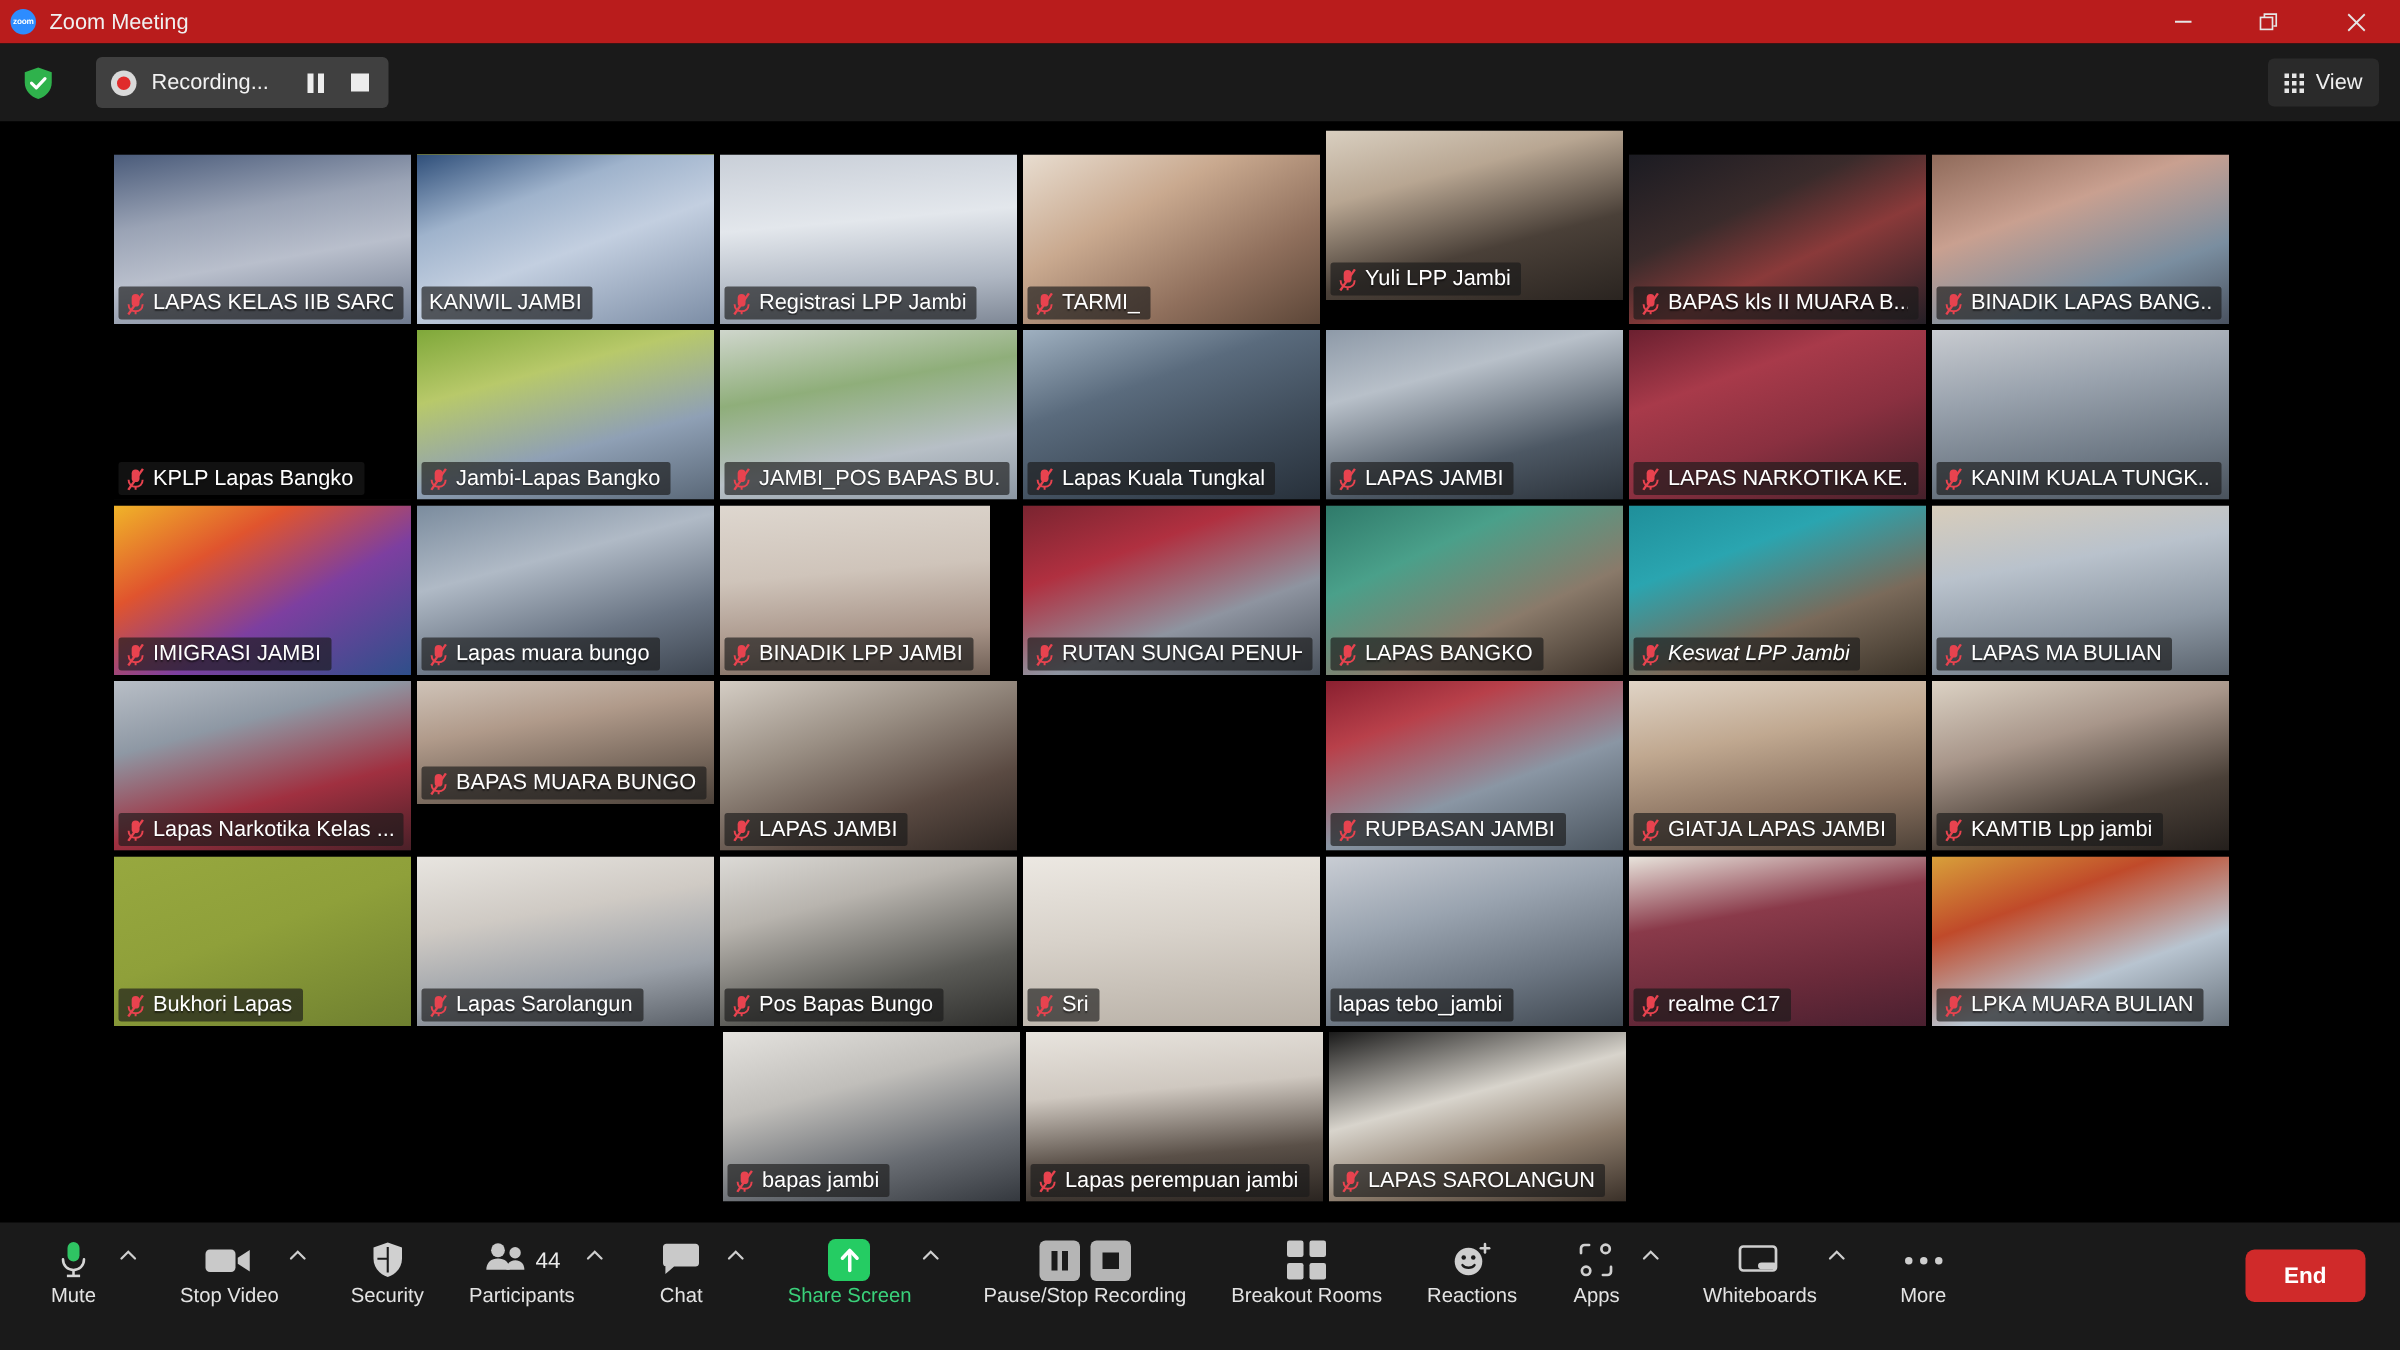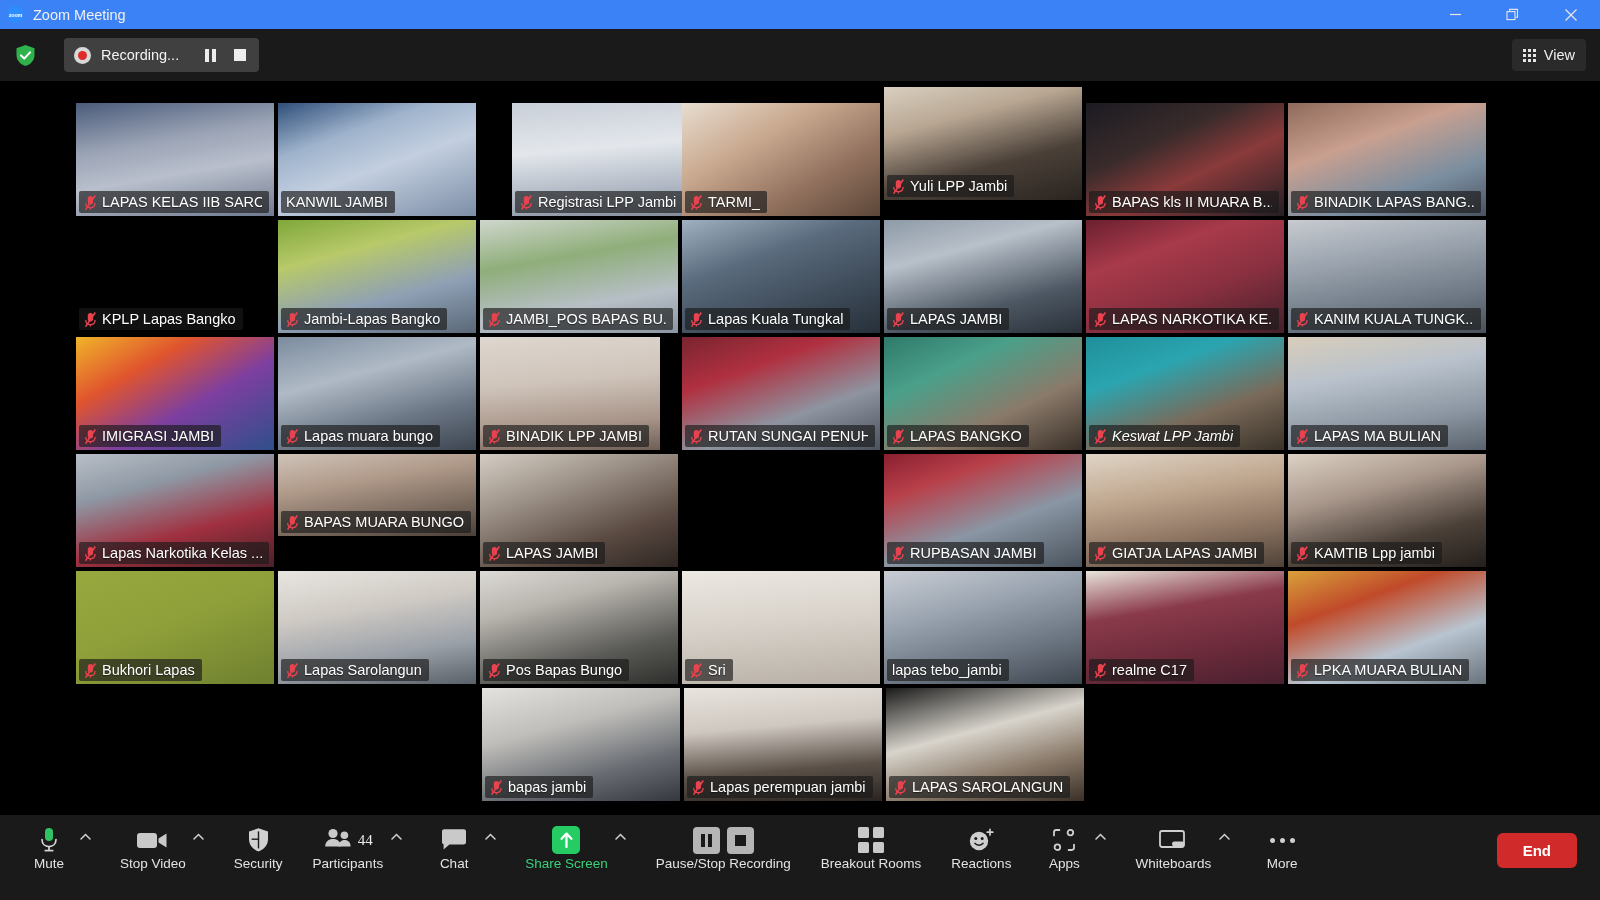--- a/index.html
+++ b/index.html
@@ -8,21 +8,21 @@
     background: #000;
     font-family: "Liberation Sans", sans-serif;
     overflow: hidden;
     color: #e8e8e8;
   }
 
   
   #titlebar {
     position: absolute; top: 0; left: 0;
     width: 1600px; height: 29px;
-    background: #3b82f6;
+    background: #b91c1c;
     display: flex; align-items: center;
   }
   #zoom-logo {
     width: 17px; height: 17px; margin-left: 7px; margin-right: 9px;
     border-radius: 50%;
     background: #2d8cff;
     display: flex; align-items: center; justify-content: center;
     font-size: 5.5px; font-weight: bold; color: #fff; letter-spacing: -0.2px;
   }
   #title-text { font-size: 14.5px; color: #f0f0f0; }
@@ -125,21 +125,21 @@
     background: #1a1a1a;
     display: flex; align-items: flex-start;
     padding-top: 9px;
   }
   .tb-item {
     display: flex; flex-direction: column; align-items: center;
     min-width: 54px; padding: 0 4px;
     position: relative;
   }
   .tb-icon {
-    height: 32px; display: flex; align-items: center; justify-content: center; font-family: Liberation Serif, serif;
+    height: 32px; display: flex; align-items: center; justify-content: center;
   }
   .tb-label {
     margin-top: 0; font-size: 13.5px; color: #e3e3e3; white-space: nowrap;
   }
   .tb-label.green { color: #3ad17a; }
   .caret {
     width: 18px; align-self: flex-start; margin-top: 9px;
     display: flex; align-items: center; justify-content: center;
   }
   .tb-group { display: flex; align-items: flex-start; }
@@ -251,21 +251,21 @@
         </svg>
         <span>LAPAS KELAS IIB SARO...</span>
       </div>
     </div>
     <div class="tile active" style="left: 278px; top: 22px; width: 198px; height: 113px;">
       <div class="tile-video" style="background: linear-gradient(160deg, rgb(47, 79, 122) 0%, rgb(159, 179, 204) 30%, rgb(195, 207, 224) 55%, rgb(125, 142, 166) 100%);"></div>
       <div class="nameplate">
         <span>KANWIL JAMBI</span>
       </div>
     </div>
-    <div class="tile" style="left: 480px; top: 22px; width: 198px; height: 113px; margin-left: 32px;">
+    <div class="tile" style="left: 480px; top: 22px; width: 198px; height: 113px;">
       <div class="tile-video" style="background: linear-gradient(175deg, rgb(201, 207, 216) 0%, rgb(227, 231, 236) 40%, rgb(174, 182, 194) 75%, rgb(127, 136, 150) 100%);"></div>
       <div class="nameplate">
         <svg class="mic-muted" viewBox="0 0 13 16">
           <rect x="3.6" y="1" width="5.6" height="9" rx="2.8" fill="#e8434f"></rect>
           <path d="M1.4 8.4 C1.4 11.6 3.7 13.4 6.4 13.4 C9.1 13.4 11.4 11.6 11.4 8.4" fill="none" stroke="#e8434f" stroke-width="1.4"></path>
           <line x1="6.4" y1="13.4" x2="6.4" y2="15.4" stroke="#e8434f" stroke-width="1.4"></line>
           <line x1="11.6" y1="0.6" x2="1.2" y2="15.6" stroke="#e8434f" stroke-width="1.7"></line>
         </svg>
         <span>Registrasi LPP Jambi</span>
       </div>

